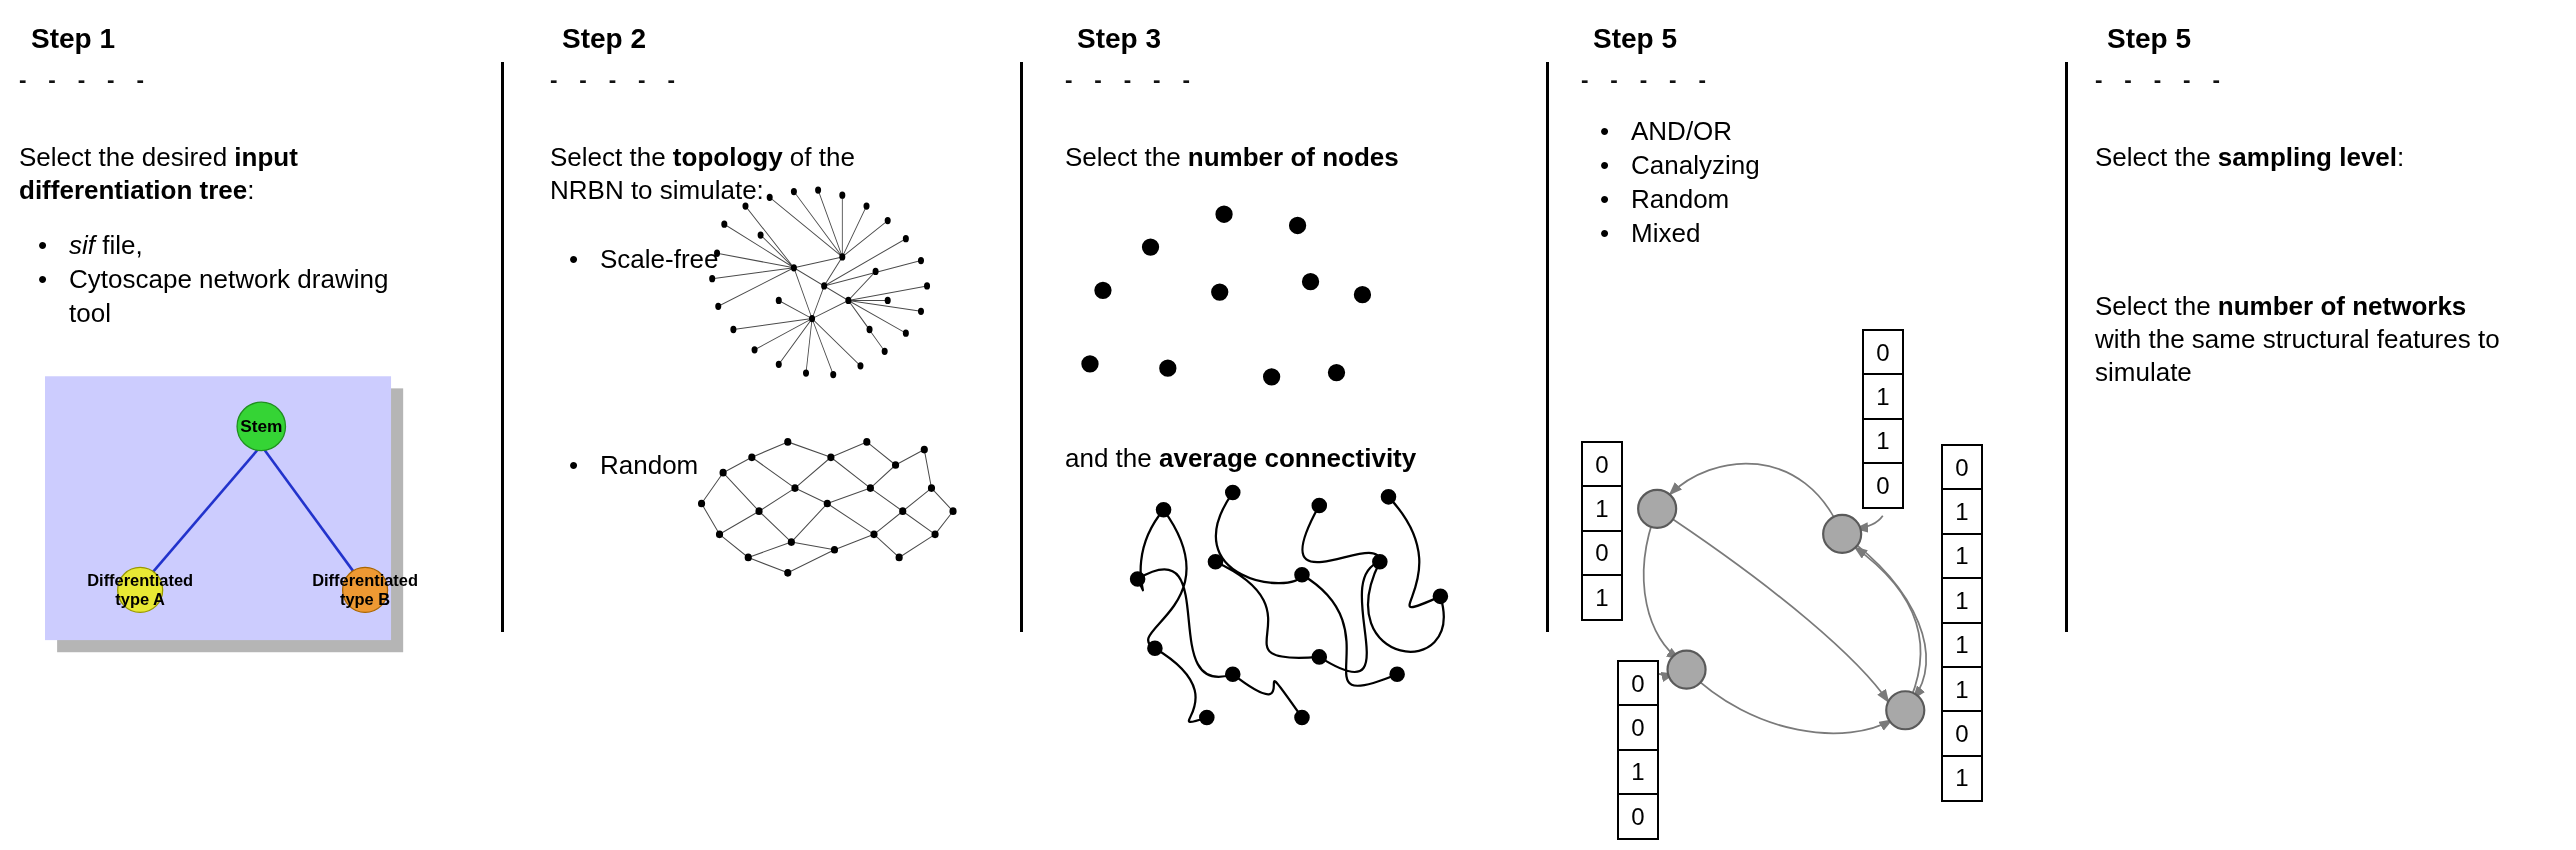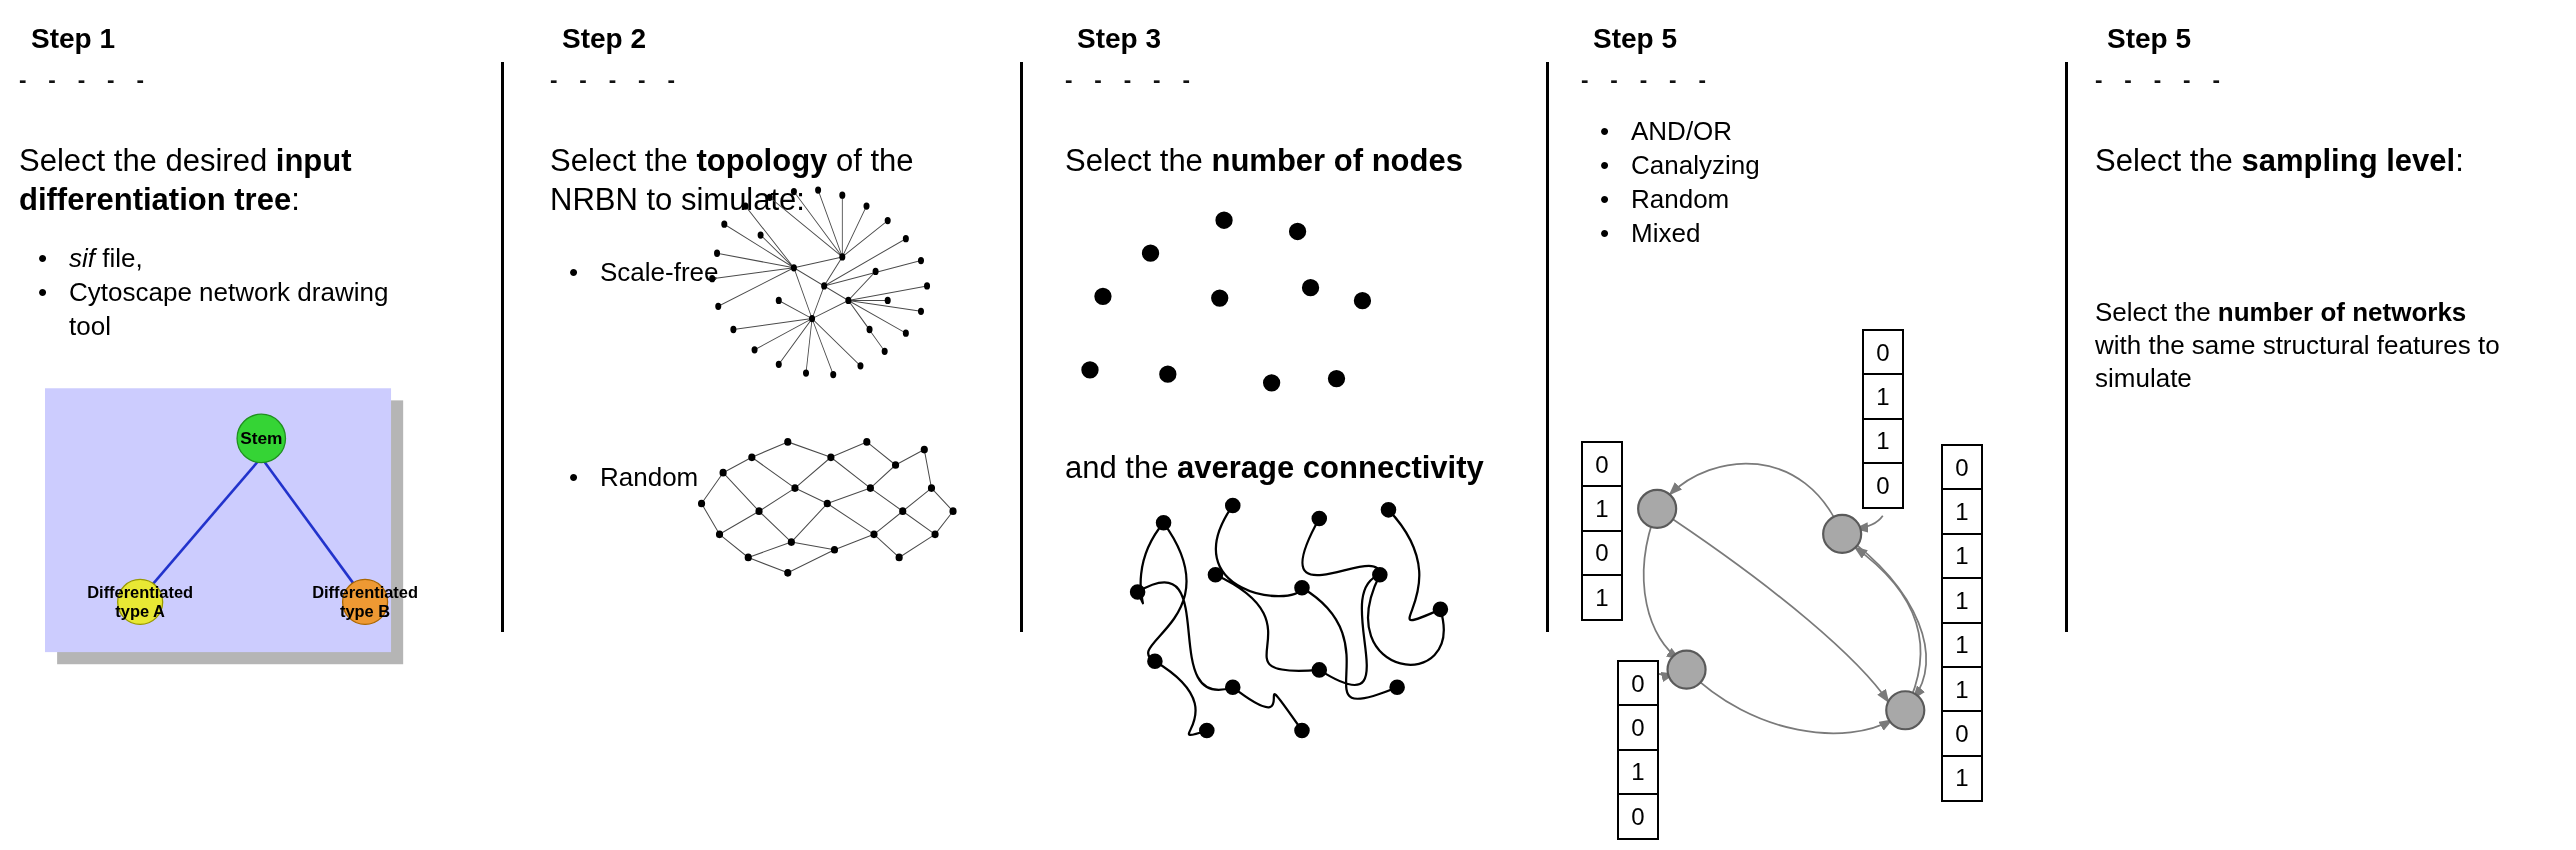--- a/index.html
+++ b/index.html
@@ -7,21 +7,21 @@
     width:2576px; height:851px;
     background:#ffffff;
     font-family:"Liberation Sans", sans-serif;
     color:#000;
     position:relative;
     overflow:hidden;
   }
   .col { position:absolute; top:12px; }
   .step-title { font-size:28px; font-weight:bold; margin:12px; line-height:1.1; }
   .dashes { font-size:22.5px; font-weight:bold; letter-spacing:7.8px; margin-top:12px; color:#111; }
-  .para { font-size:31px; line-height:1.27; margin-top:48px; }
+  .para { font-size:26px; line-height:1.27; margin-top:48px; }
   .para b { font-weight:bold; }
   ul.bullets { list-style:none; margin:22.5px 0 0 0; padding:0; font-size:26px; line-height:1.3; }
   ul.bullets li { padding-left:50px; position:relative; }
   ul.bullets li::before { content:"\2022"; position:absolute; left:19px; }
   .vdivider { position:absolute; top:62px; height:570px; width:2.6px; background:#000; }
 
   
   .tree-figure { margin:45px 0 0 26px; width:372px; height:286px; }
   .tree-figure text { font-weight:bold; fill:#000; }
 

